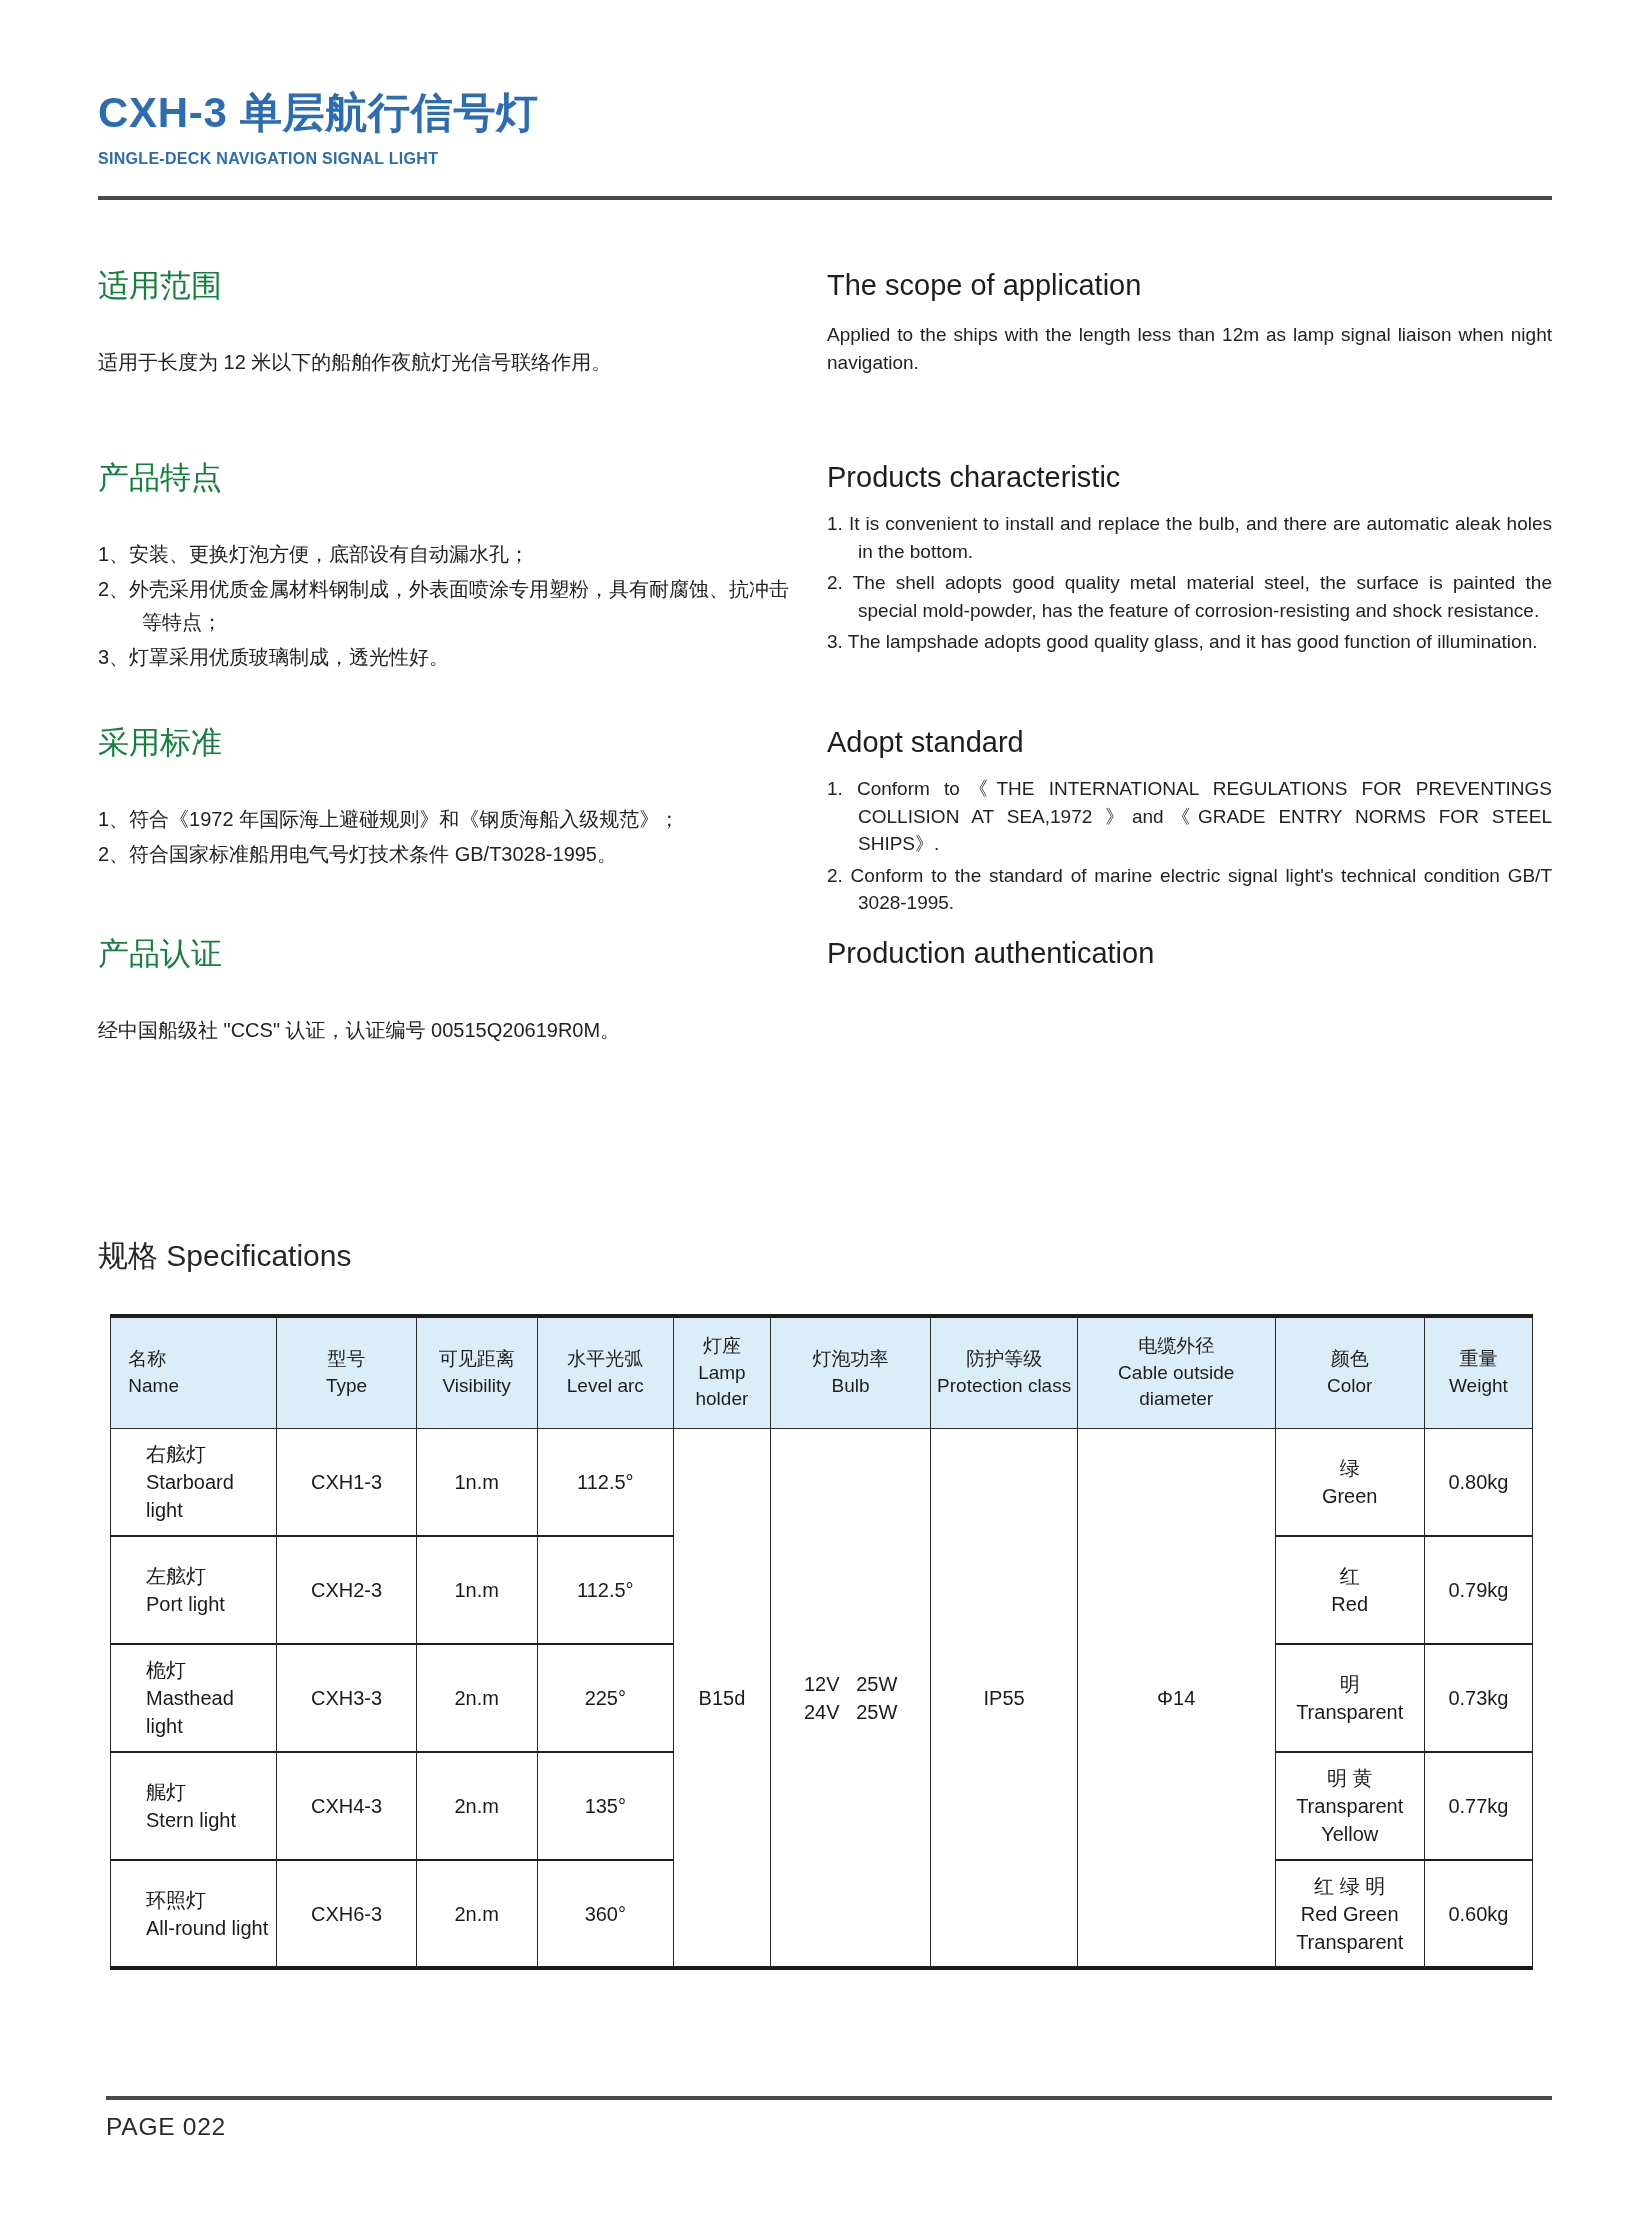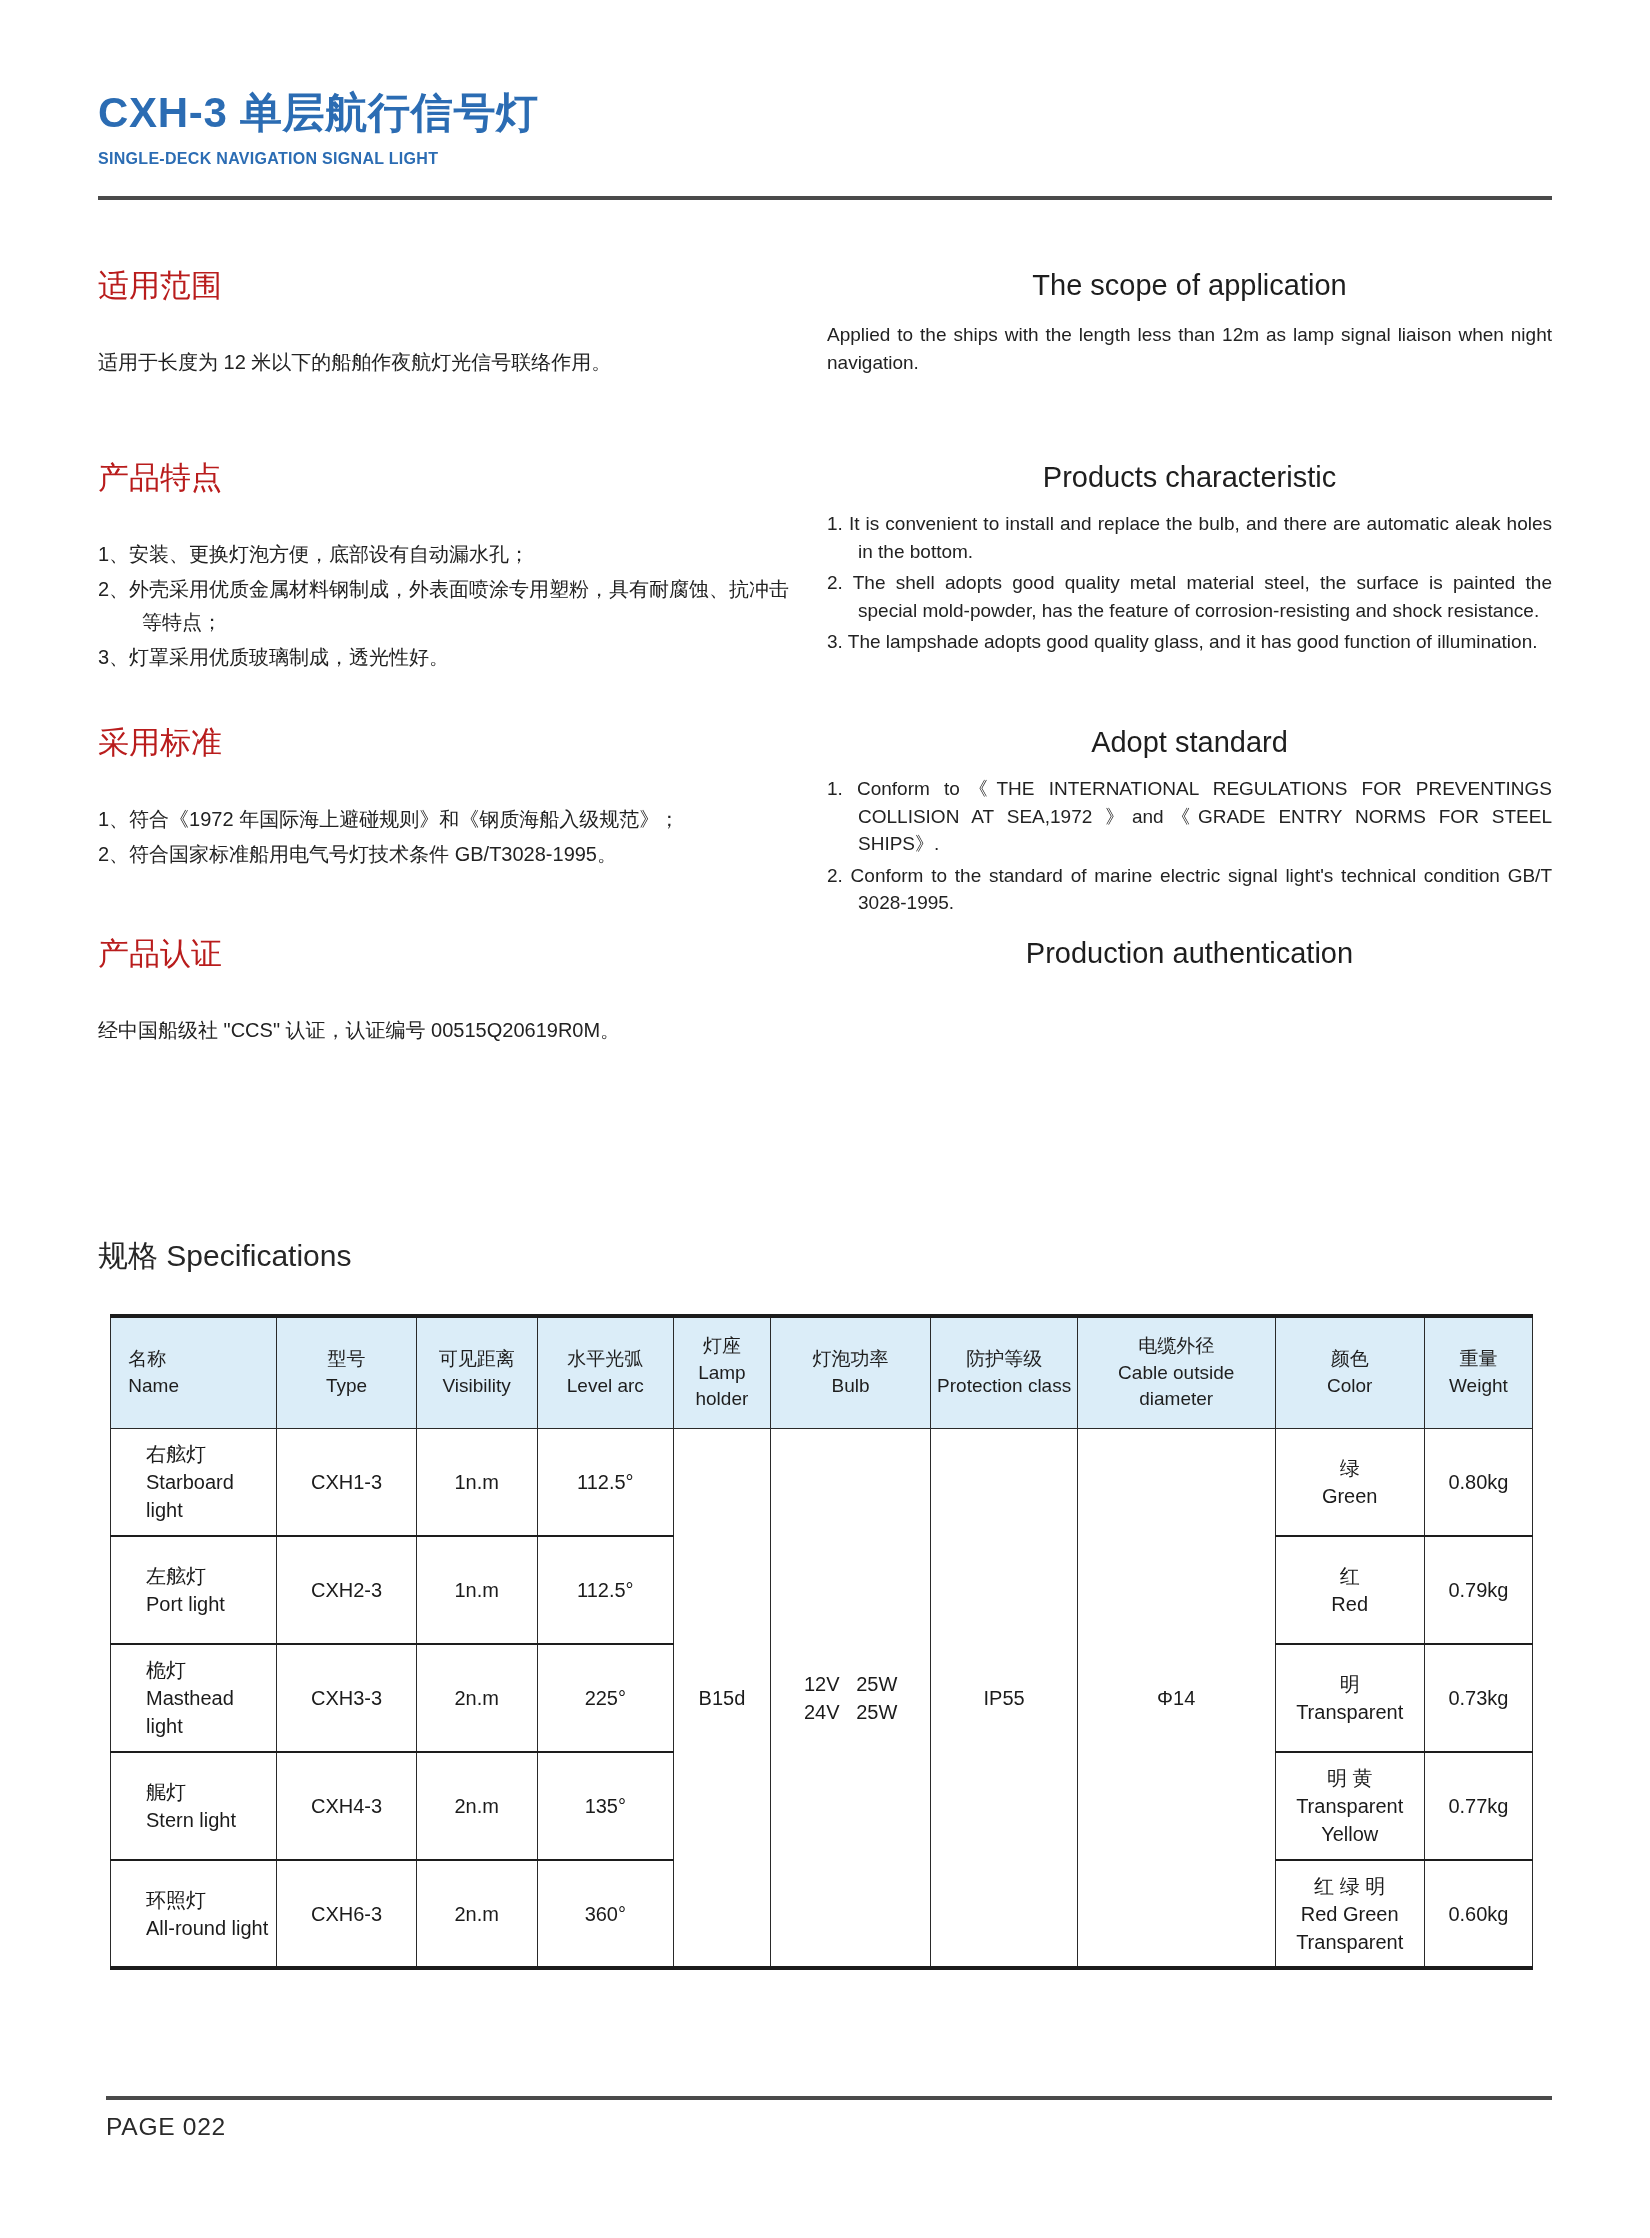--- a/index.html
+++ b/index.html
@@ -19,22 +19,22 @@
   
   .sections-grid{
     display:grid;grid-template-columns:692px 725px;column-gap:37px;
     margin-top:65px;
   }
   .sec{min-height:186px;}
   .sec.h-scope{min-height:192px;}
   .sec.h-features{min-height:265px;}
   .sec.h-standard{min-height:211px;}
   .sec.h-auth{min-height:200px;}
-  .zh-heading{font-size:31px;font-weight:400;color:#b91c1c;margin:0 0 39px 0;}
-  .en-heading{font-size:29px;font-weight:400;color:#1e1e1e;margin:4px 0 16px 0;text-align:center;}
+  .zh-heading{font-size:31px;font-weight:400;color:#15803d;margin:0 0 39px 0;}
+  .en-heading{font-size:29px;font-weight:400;color:#1e1e1e;margin:4px 0 16px 0;}
   .zh-body{font-size:20px;line-height:1.6;color:#222;}
   .en-body{font-size:19px;line-height:1.45;color:#222;text-align:justify;}
   .zh-item{font-size:20px;line-height:1.62;color:#222;padding-left:44px;text-indent:-44px;margin-bottom:2.7px;}
   .en-item{font-size:19px;line-height:1.45;color:#222;padding-left:31px;text-indent:-31px;text-align:justify;margin-bottom:4px;}
 
   
   .specs-heading{font-size:30px;font-weight:400;color:#262626;margin:103px 0 37px 0;}
   table.specs{
     width:1423px;border-collapse:collapse;table-layout:fixed;
     border-top:4px solid #1c1c1c;border-bottom:4px solid #1c1c1c;

